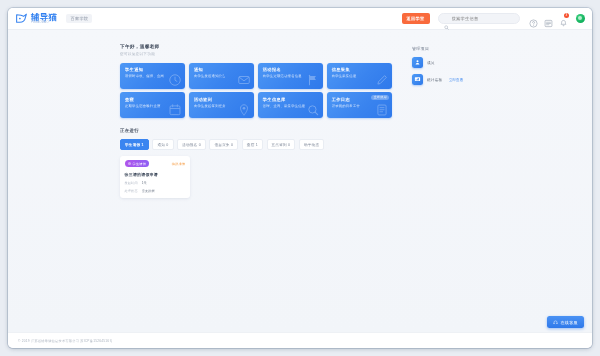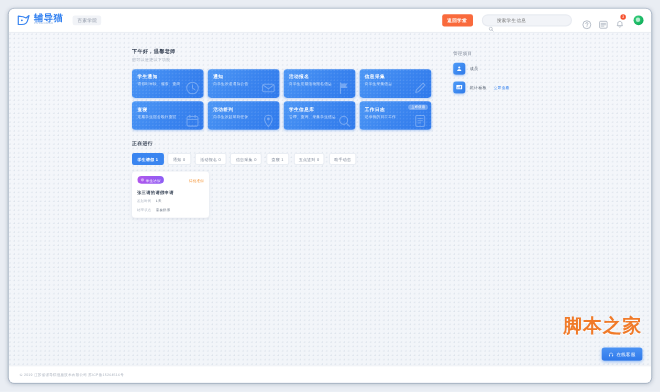--- a/index.html
+++ b/index.html
@@ -13,21 +13,21 @@
     background: #f4f6fa; border-radius: 5px; overflow: hidden;
     box-shadow: 0 1px 4px rgba(40,60,90,.28), 0 0 0 1px rgba(160,175,195,.45);
     display: flex; flex-direction: column;
   }
   
   #app-header {
     height: 22px; background: #fff; flex: 0 0 22px;
     display: flex; align-items: center; padding: 0 7px;
     border-bottom: 1px solid #eceff4; position: relative; z-index: 5;
   }
-  .logo-wrap { display: flex; align-items: flex-start; gap: 3px; }
+  .logo-wrap { display: flex; align-items: center; gap: 3px; }
   .logo-mark {
     width: 13px; height: 13px; position: relative;
   }
   .logo-mark svg { display: block; }
   .logo-text {
     display: flex; flex-direction: column; line-height: 1;
   }
   .logo-cn { font-size: 8.5px; font-weight: 700; color: #2f7ff0; letter-spacing: .3px; }
   .logo-en { font-size: 2.6px; color: #9db7dd; letter-spacing: .35px; margin-top: .8px; }
   .nav-tag {
@@ -412,21 +412,20 @@
             </svg>
           </span>
           <span class="rp-label">统计看板</span>
           <span class="rp-link">立即查看</span>
         </div>
       </div>
 
     </div>
 
     <div id="watermark">
-      <div id="wm-cn">脚本之家</div>
     </div>
 
     <button id="help-fab">
       <span class="hs">
         <svg width="5" height="5" viewBox="0 0 20 20">
           <path d="M4 12V9.5a6 6 0 0 1 12 0V12" fill="none" stroke="#fff" stroke-width="1.8" stroke-linecap="round"></path>
           <rect x="2.4" y="11" width="3.4" height="5" rx="1.5" fill="#fff"></rect>
           <rect x="14.2" y="11" width="3.4" height="5" rx="1.5" fill="#fff"></rect>
         </svg>
       </span>

